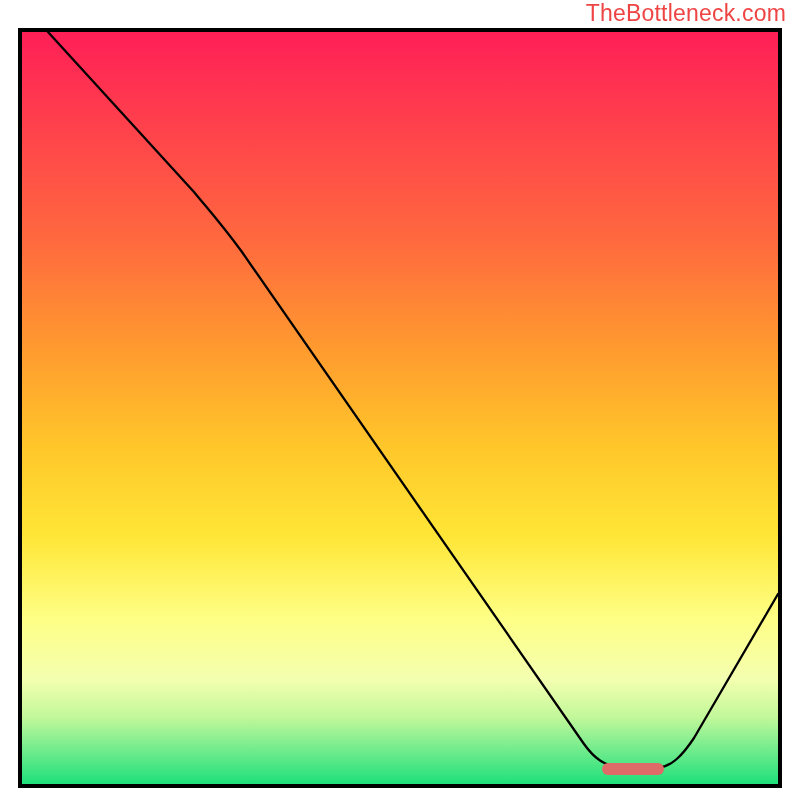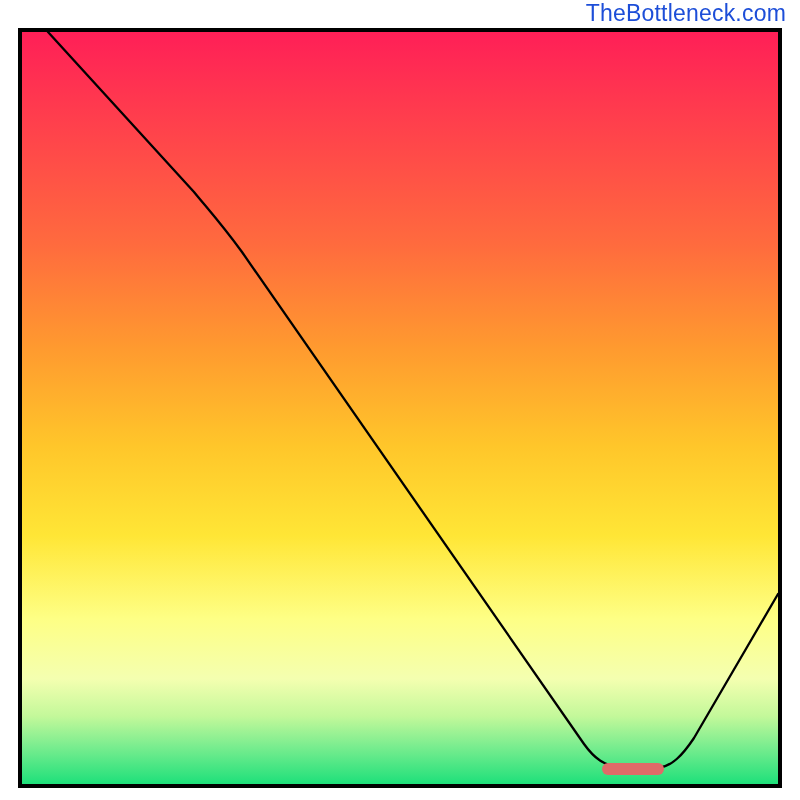--- a/index.html
+++ b/index.html
@@ -13,21 +13,21 @@
   .container {
     position: relative;
     width: 800px;
     height: 800px;
   }
   .watermark {
     position: absolute;
     top: 0;
     right: 14px;
     font-size: 23px;
-    color: #1d4ed8;
+    color: #ef4444;
     font-weight: 400;
     letter-spacing: 0.2px;
     z-index: 5;
   }
   .plot-frame {
     position: absolute;
     left: 18px;
     top: 28px;
     width: 764px;
     height: 760px;

